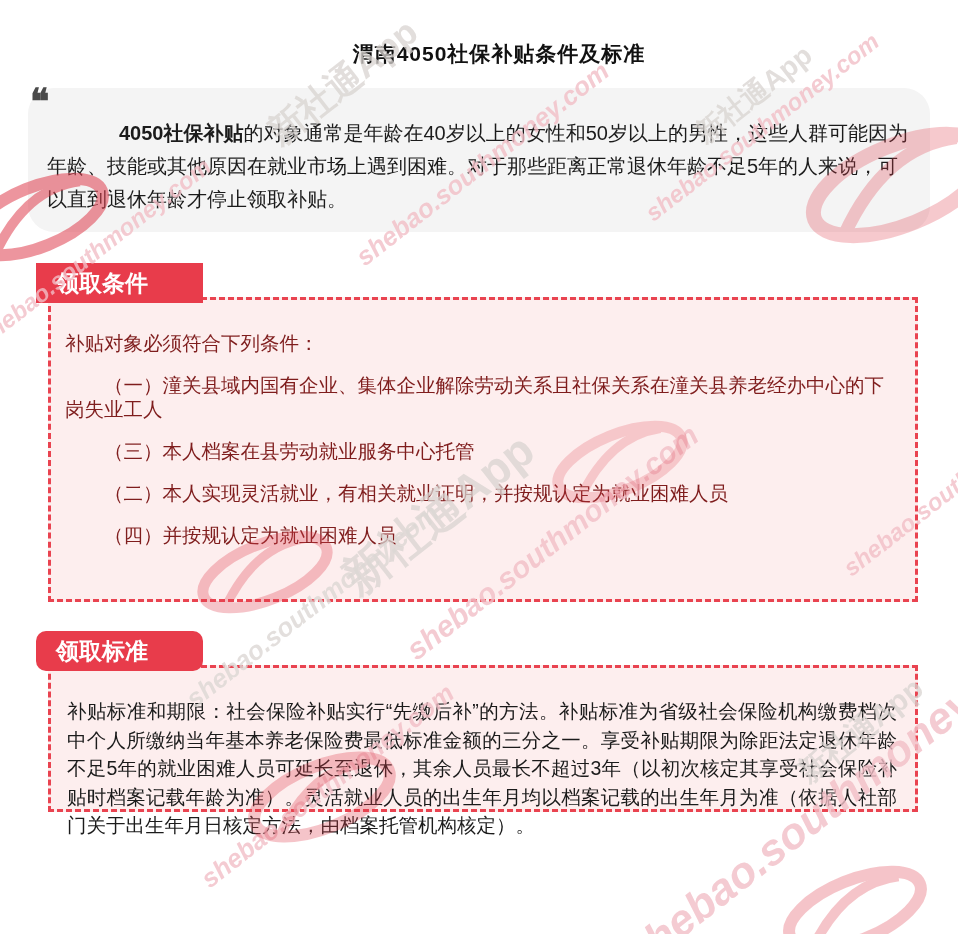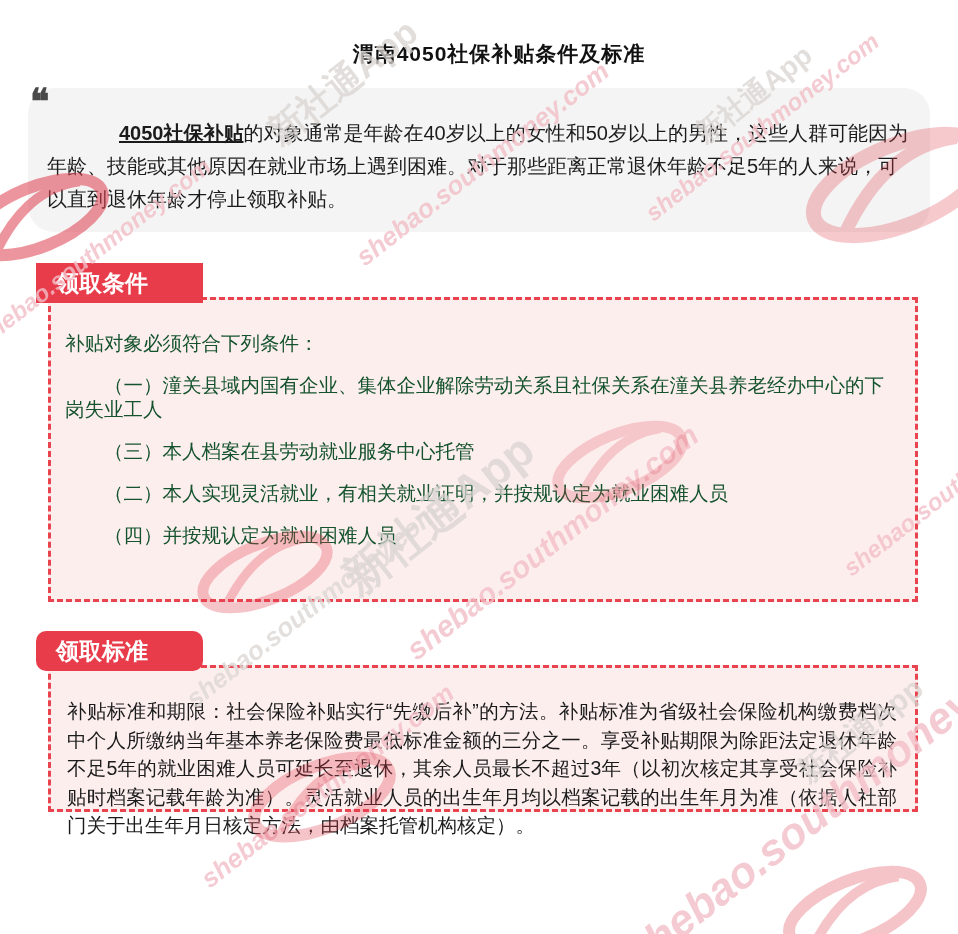--- a/index.html
+++ b/index.html
@@ -18,37 +18,37 @@
     background:#f4f4f4;border-radius:26px;z-index:1;
   }
   .quote-icon{
     position:absolute;left:30px;top:80px;font-size:36px;color:#4a4a4a;z-index:2;
     font-family:"DejaVu Serif",serif;font-weight:bold;
   }
   .intro{
     position:absolute;left:47px;top:117px;width:866px;margin:0;
     font-size:20px;line-height:33px;color:#1b1b1b;text-indent:72px;z-index:2;
   }
-  .intro .b{font-weight:bold;text-decoration:underline;}
+  .intro .b{font-weight:bold;}
   
   .section-header{
     position:absolute;left:36px;width:167px;height:40px;box-sizing:border-box;
     background:#e83c4b;color:#ffffff;font-size:23px;font-weight:bold;
     line-height:40px;padding-left:20px;z-index:4;
   }
   #sec1-header{top:263px;}
   #sec2-header{top:631px;border-radius:10px;}
   
   .dashed-box{
     position:absolute;left:48px;width:870px;box-sizing:border-box;
     border:3px dashed #e94350;background:#fdeeee;z-index:3;
   }
   #box1{top:297px;height:305px;padding:31px 18px 0 14px;}
   #box2{top:665px;height:147px;padding:29px 18px 0 16px;}
-  #box1 p{margin:0;font-size:19.5px;line-height:24px;color:#14532d;}
+  #box1 p{margin:0;font-size:19.5px;line-height:24px;color:#7f1d1d;}
   #box1 .item{margin-top:18px;text-indent:2em;}
   #box2 p{
     margin:0;font-size:19.5px;line-height:28.5px;color:#1b1b1b;text-align:justify;
   }
   
   .footer-note{
     position:absolute;top:868px;left:0;width:100%;text-align:center;
     font-size:19px;color:#9a9a9a;z-index:2;
   }
   

